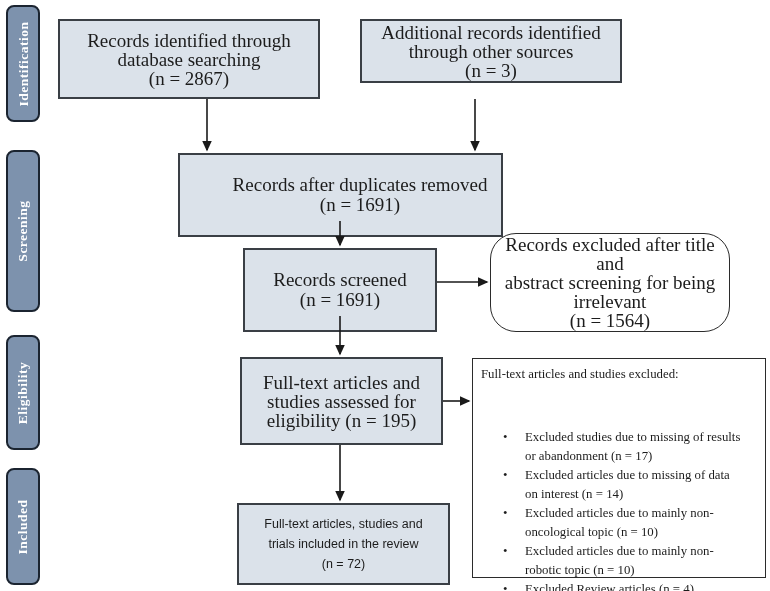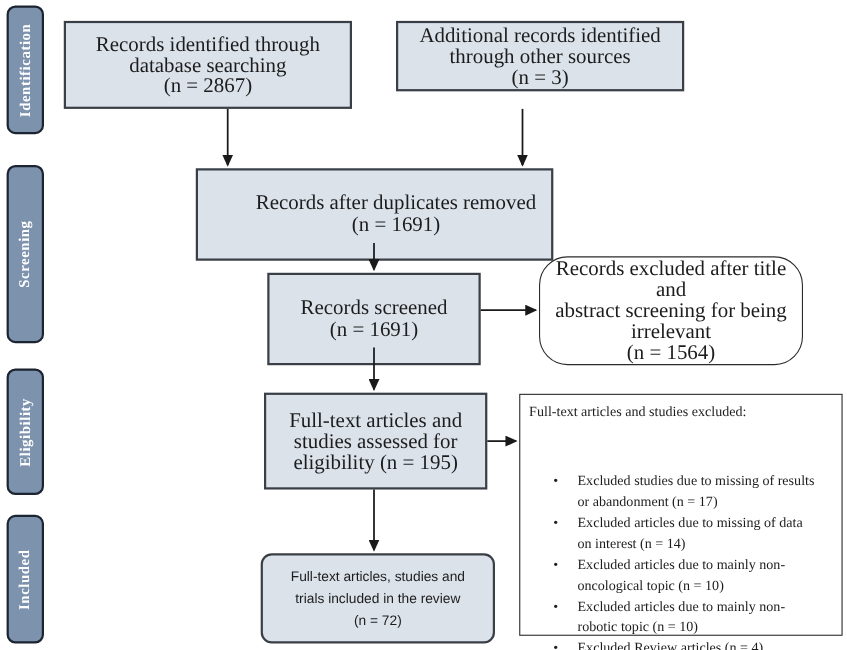--- a/index.html
+++ b/index.html
@@ -79,21 +79,20 @@
     padding: 6px 8px 4px 8px;
     font-size: 12.8px;
     line-height: 19px;
     gap: 32px;
   }
   #box-included {
     left: 237px; top: 503px; width: 213px; height: 82px;
     font-family: "Liberation Sans", sans-serif;
     font-size: 12.5px;
     line-height: 20px;
-    border-radius: 10px;
   }
 
   
   .excl-header { margin: 0; }
   .excl-list {
     list-style: none;
     margin: 12px;
     padding: 0;
   }
   .excl-list li {

